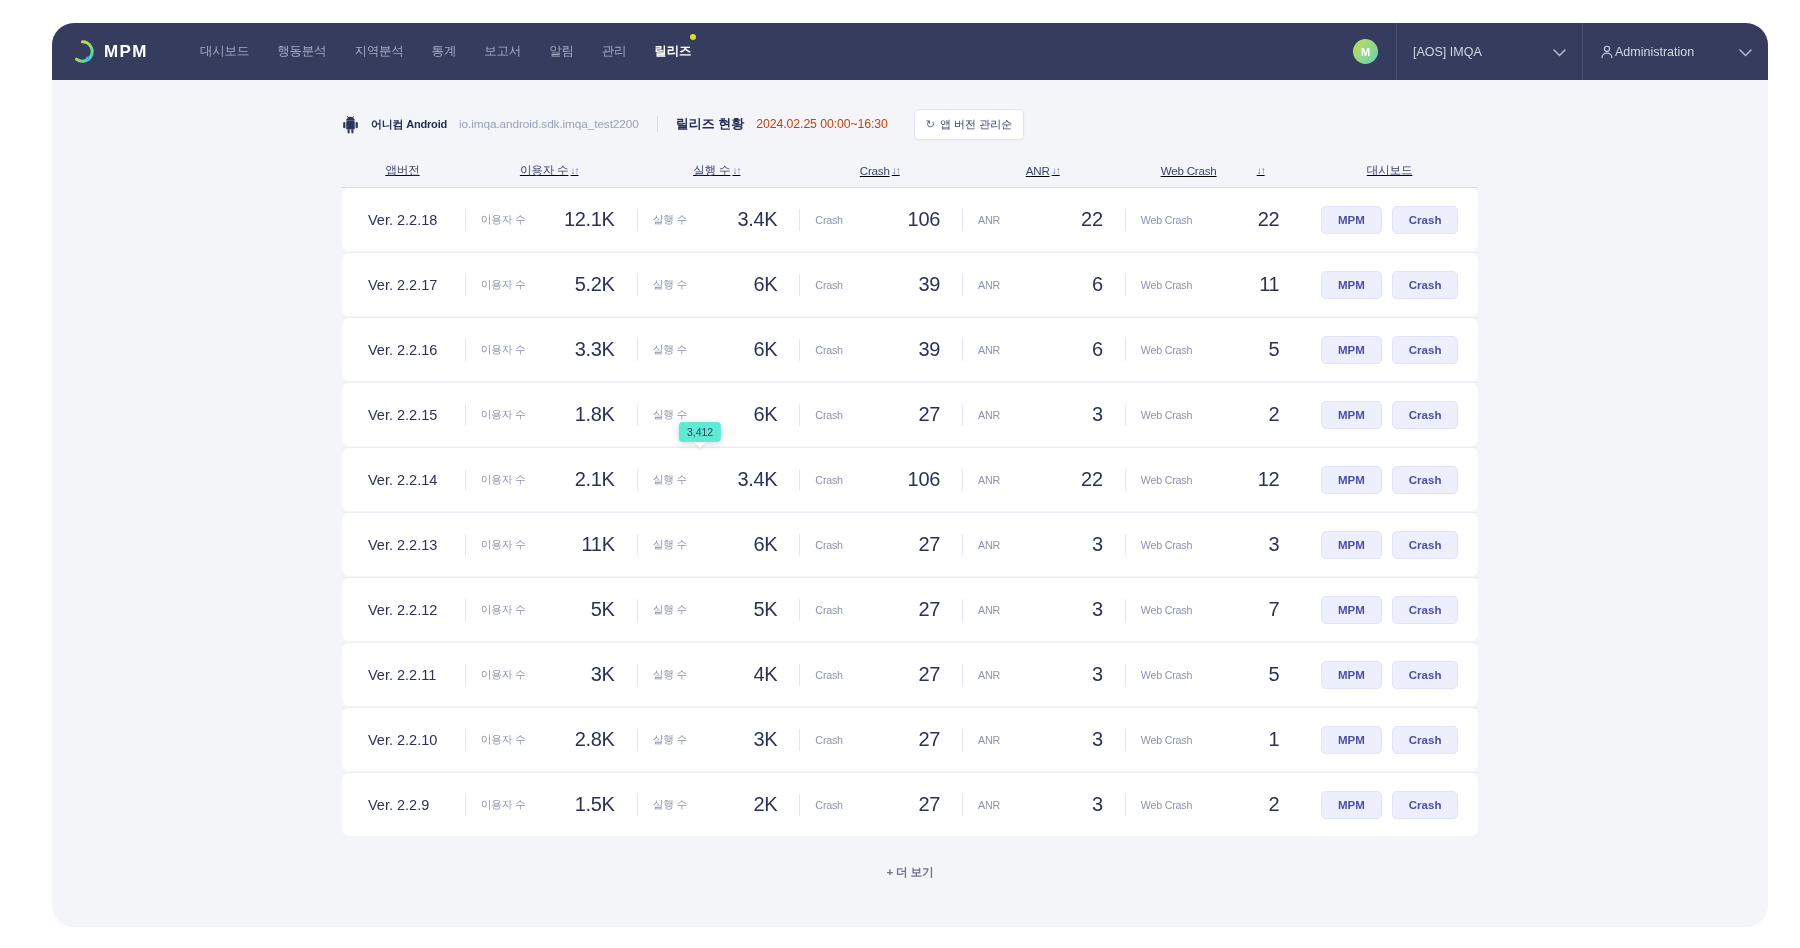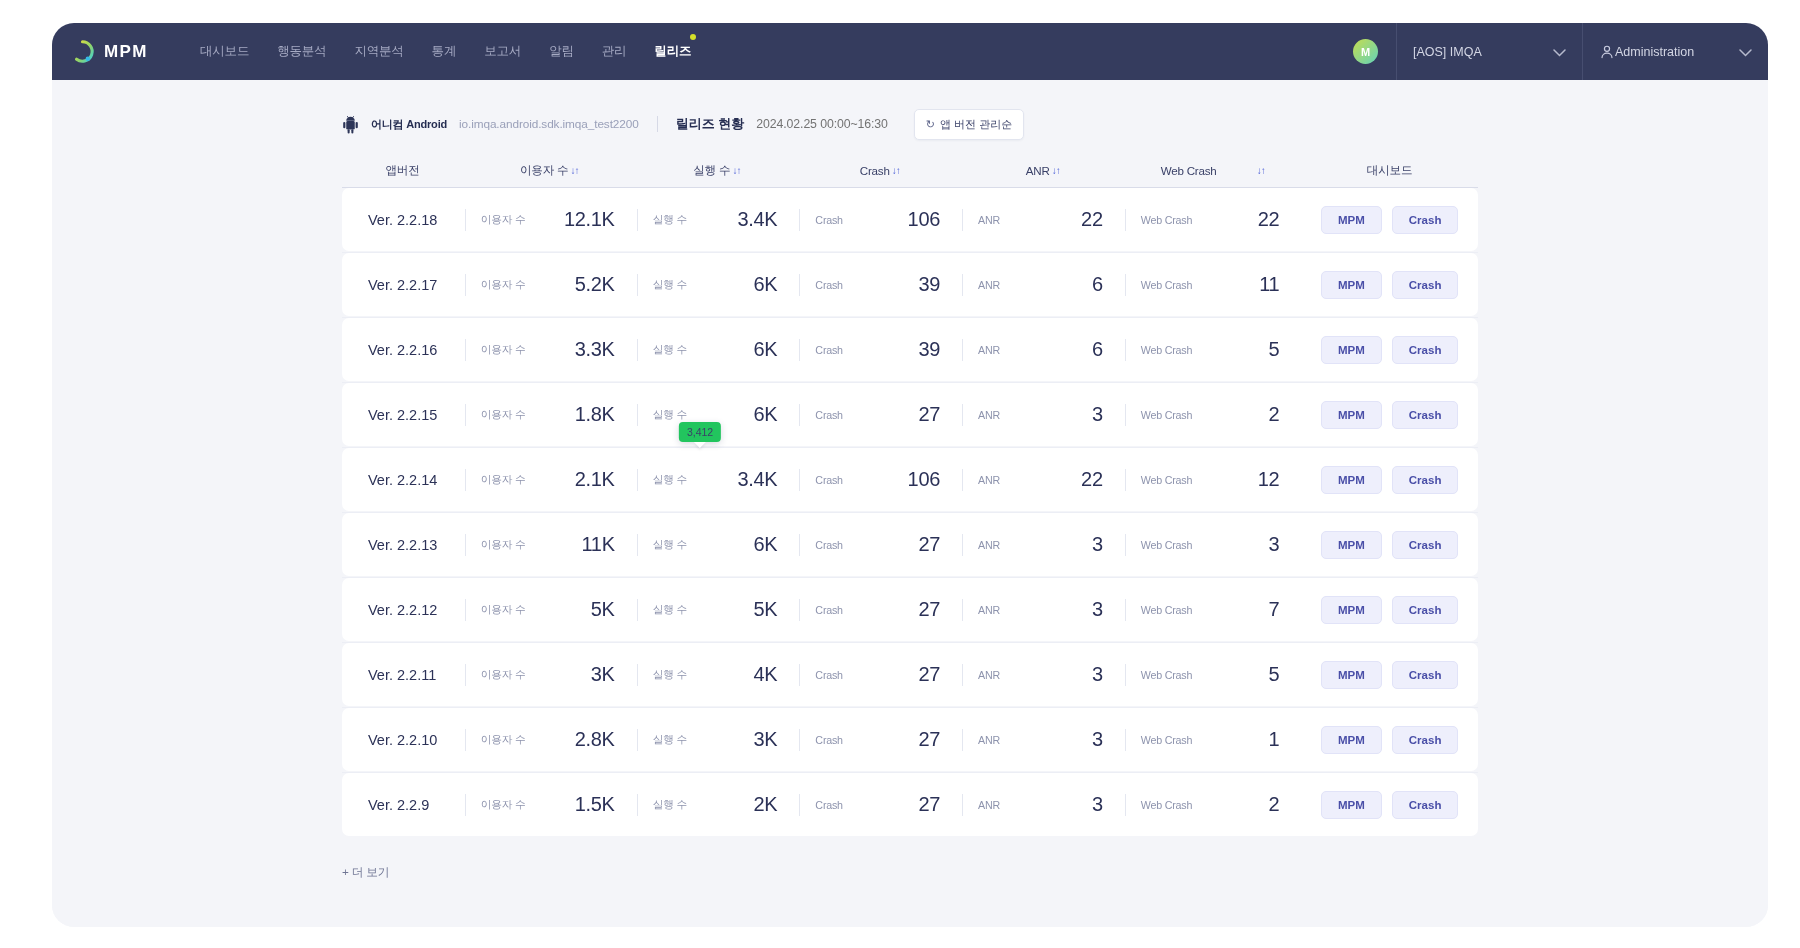--- a/index.html
+++ b/index.html
@@ -102,21 +102,21 @@
     height: 40px;
   }
   .android-icon { display: flex; align-items: center; color: #2d3558; }
   .app-title {
     font-size: 11px; font-weight: bold; color: #262e52;
     letter-spacing: -0.2px;
   }
   .app-pkg { font-size: 11.8px; color: #9aa0b9; letter-spacing: -0.1px; }
   .vsep { width: 1px; height: 16px; background: #d6d9e6; margin: 0 6px; }
   .rel-label { font-size: 13px; font-weight: bold; color: #262e52; }
-  .rel-range { font-size: 12.3px; color: #737373; letter-spacing: -0.1px; }
+  .rel-range { font-size: 12.3px; color: #c2410c; letter-spacing: -0.1px; }
 
   .sort-btn {
     margin-left: 14px;
     background: #ffffff;
     border: 1px solid #e2e5ef;
     border-radius: 5px;
     padding: 7px 11px;
     font-size: 11px;
     color: #3c436a;
     cursor: pointer;
@@ -126,20 +126,21 @@
   }
   .sort-btn .refresh { font-size: 11px; color: #5b6288; }
 
   
   .table-wrap { margin: 19px 290px 0 290px; }
 
   .thead {
     display: flex;
     border-bottom: 1px solid #d9dce9;
     padding-bottom: 9px;
+    text-decoration: underline;
   }
   .th {
     font-size: 11.6px; color: #3a4168; text-align: center;
     letter-spacing: -0.2px; white-space: nowrap;
     display: flex; align-items: center; justify-content: center; gap: 2px;
     cursor: default;
   }
   .th .sorticon { color: #4c5fd7; font-size: 10px; letter-spacing: -1px; }
   .th.sortable { cursor: pointer; }
 
@@ -207,45 +208,47 @@
     cursor: pointer;
     white-space: nowrap;
   }
 
   
   .tooltip {
     position: absolute;
     bottom: calc(100% + 6px);
     left: 50%;
     transform: translateX(-50%) translateX(-18px);
-    background: #22c55e;
+    background: #5eead4;
     border-radius: 4px;
     box-shadow: 0 2px 7px rgba(40,50,90,.18);
     padding: 4px 8px;
     font-size: 10.5px;
     color: #3b4168;
     white-space: nowrap;
     z-index: 20;
   }
   .tooltip::after {
     content: "";
     position: absolute;
     top: 100%; left: 50%;
     transform: translateX(-50%);
     border: 6px solid transparent;
     border-top-color: #ffffff;
     filter: drop-shadow(0 2px 1px rgba(40,50,90,.10));
   }
 
   .more-row {
+    text-align: center;
     padding: 28px 0 10px 0;
     font-size: 11.7px;
     color: #6f7594;
     cursor: pointer;
     letter-spacing: -0.2px;
+    font-weight: bold;
   }
 </style>
 </head>
 <body>
 
 <div class="app-window">
 
   <div class="topbar">
     <div class="brand">
       <svg class="logo-mark" viewBox="0 0 40 40">

